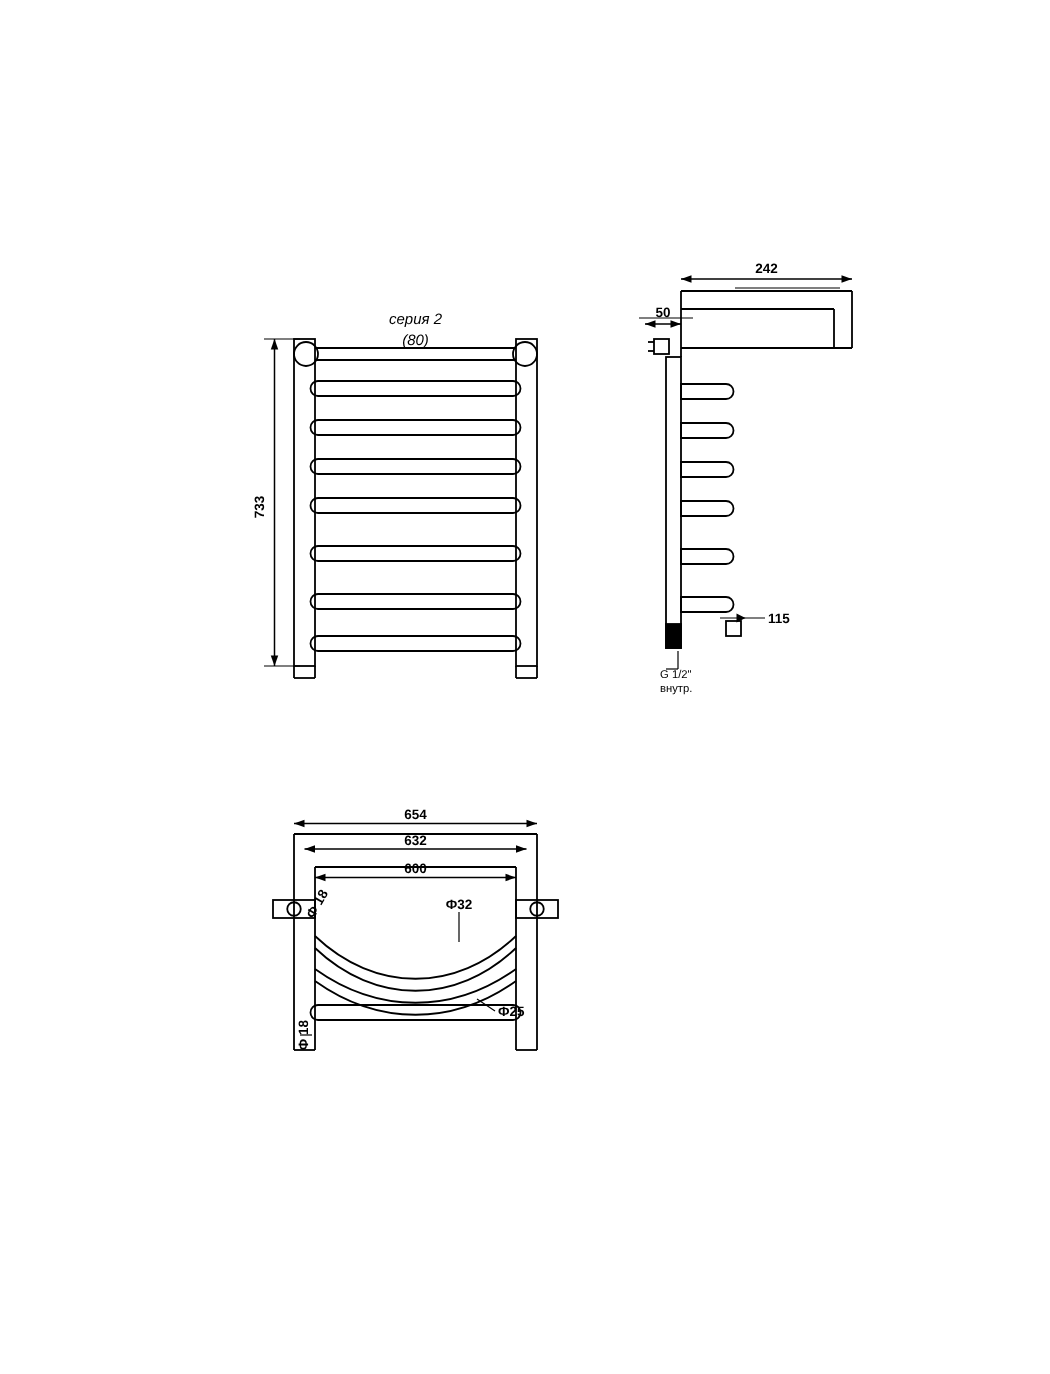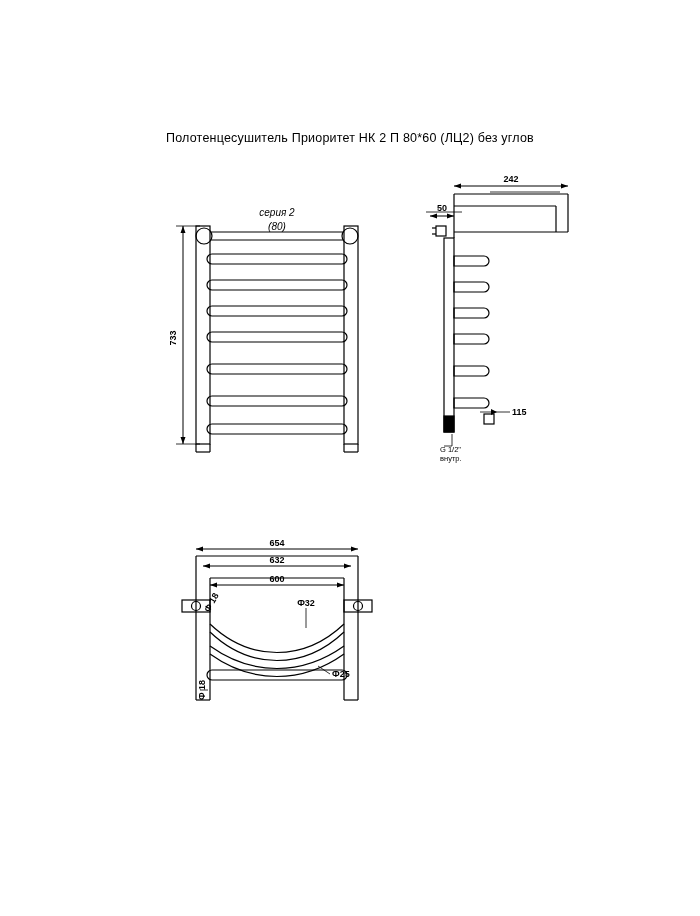--- a/index.html
+++ b/index.html
@@ -51,21 +51,20 @@
   }
   .small-text {
     font-size: 7.5px;
   }
 </style>
 </head>
 <body>
 
 <div class="page">
 
-  <div class="title">Полотенцесушитель Приоритет НК 2 П 80*60 (ЛЦ2)  без углов</div>
 
   <svg class="drawing" viewBox="0 0 700 916">
     <g stroke="#000" fill="none" stroke-width="1.2" shape-rendering="geometricPrecision">
 
       <g>
 
         <rect x="196" y="226" width="14" height="218" stroke-width="1.2"></rect>
 
         <rect x="344" y="226" width="14" height="218" stroke-width="1.2"></rect>
 

